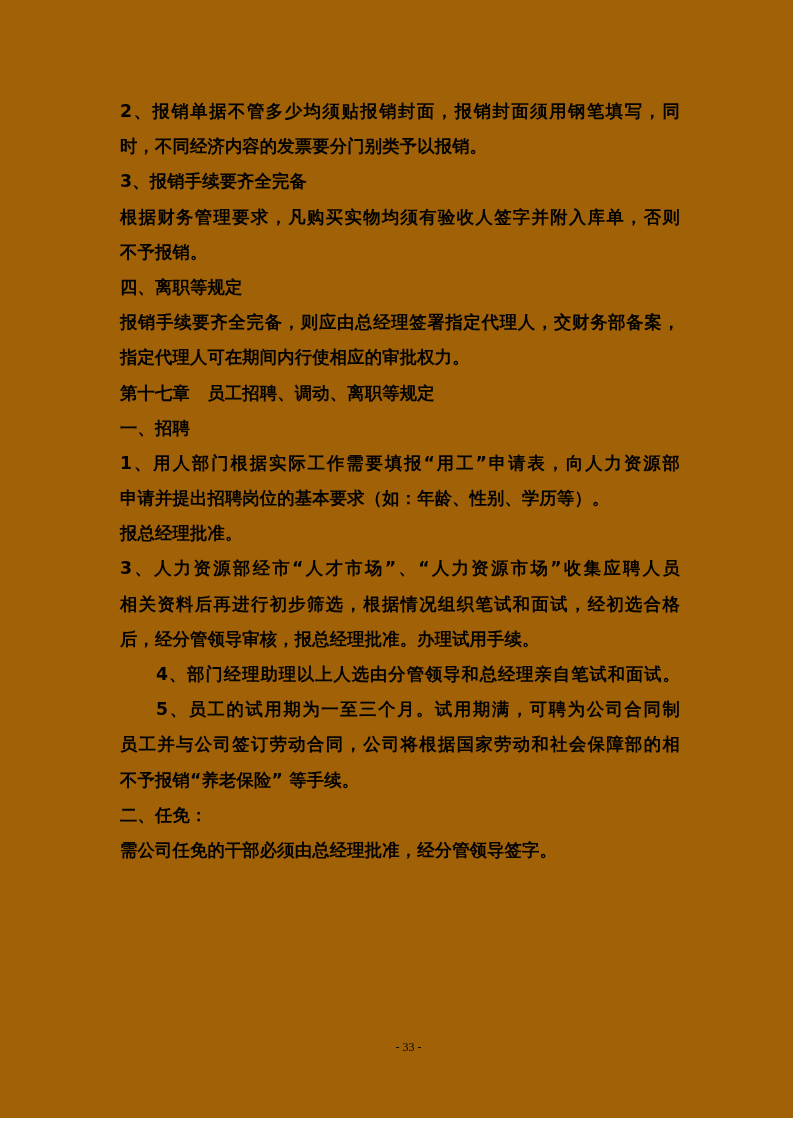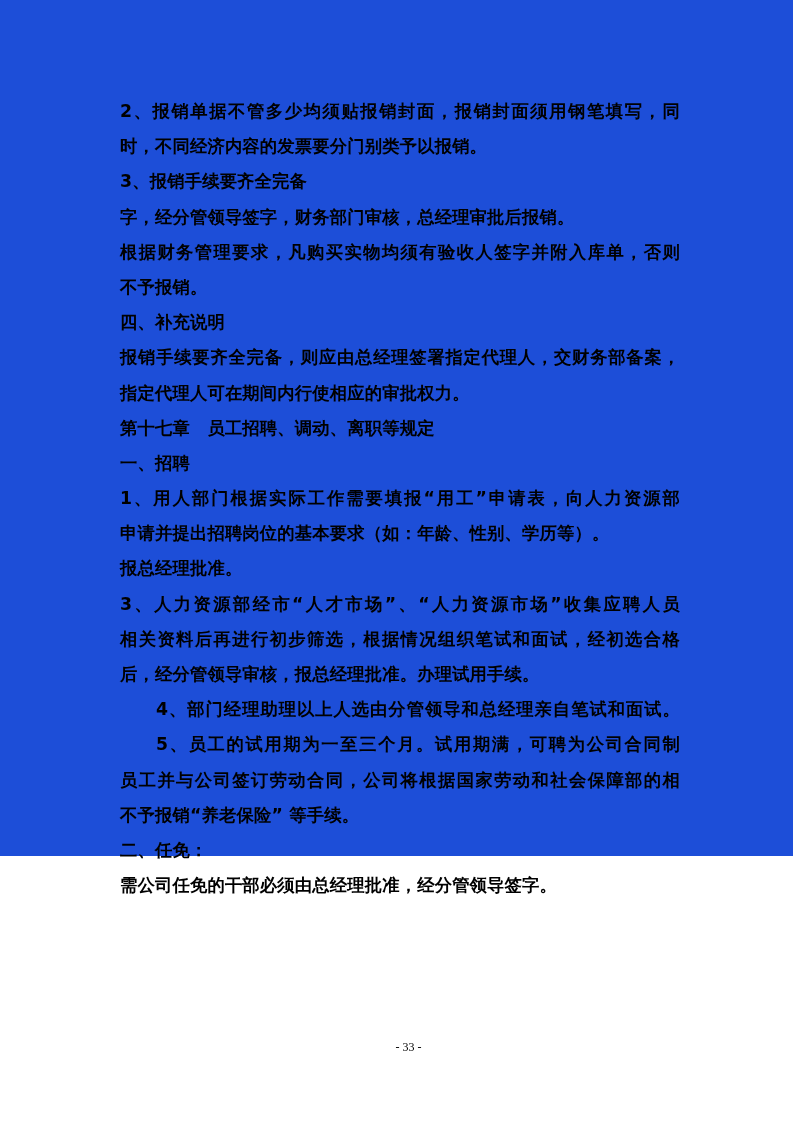--- a/index.html
+++ b/index.html
@@ -1,18 +1,18 @@
 <!DOCTYPE html>
 <html><head>
 <meta charset="utf-8">
 <style>
   html, body { margin: 0; padding: 0; background: #ffffff; }
   body { width: 793px; height: 1122px; position: relative; overflow: hidden; }
   .page {
-    position: absolute; left: 0; top: 0; width: 793px; height: 856px; background: #1d4ed8;
+    position: absolute; left: 0; top: 0; width: 793px; height: 1118px; background: #a16207;
   }
   .content {
     position: absolute; left: 120px; top: 94px; width: 560px;
     font-family: "DejaVu Sans", "Liberation Sans", sans-serif;
     font-weight: bold; font-size: 17.3px; color: #000;
   }
   .line {
     height: 35.2px; line-height: 35.2px; white-space: nowrap;
     letter-spacing: 0.2px;
   }
@@ -24,24 +24,23 @@
   }
 </style>
 </head>
 <body>
 
 <div class="page">
   <div class="content">
     <div class="line justify">2、报销单据不管多少均须贴报销封面，报销封面须用钢笔填写，同</div>
     <div class="line">时，不同经济内容的发票要分门别类予以报销。</div>
     <div class="line">3、报销手续要齐全完备</div>
-    <div class="line">字，经分管领导签字，财务部门审核，总经理审批后报销。</div>
     <div class="line justify">根据财务管理要求，凡购买实物均须有验收人签字并附入库单，否则</div>
     <div class="line">不予报销。</div>
-    <div class="line">四、补充说明</div>
+    <div class="line">四、离职等规定</div>
     <div class="line justify">报销手续要齐全完备，则应由总经理签署指定代理人，交财务部备案，</div>
     <div class="line">指定代理人可在期间内行使相应的审批权力。</div>
     <div class="line">第十七章　员工招聘、调动、离职等规定</div>
     <div class="line">一、招聘</div>
     <div class="line justify">1、用人部门根据实际工作需要填报“用工”申请表，向人力资源部</div>
     <div class="line">申请并提出招聘岗位的基本要求（如：年龄、性别、学历等）。</div>
     <div class="line">报总经理批准。</div>
     <div class="line justify">3、人力资源部经市“人才市场”、“人力资源市场”收集应聘人员</div>
     <div class="line justify">相关资料后再进行初步筛选，根据情况组织笔试和面试，经初选合格</div>
     <div class="line">后，经分管领导审核，报总经理批准。办理试用手续。</div>

